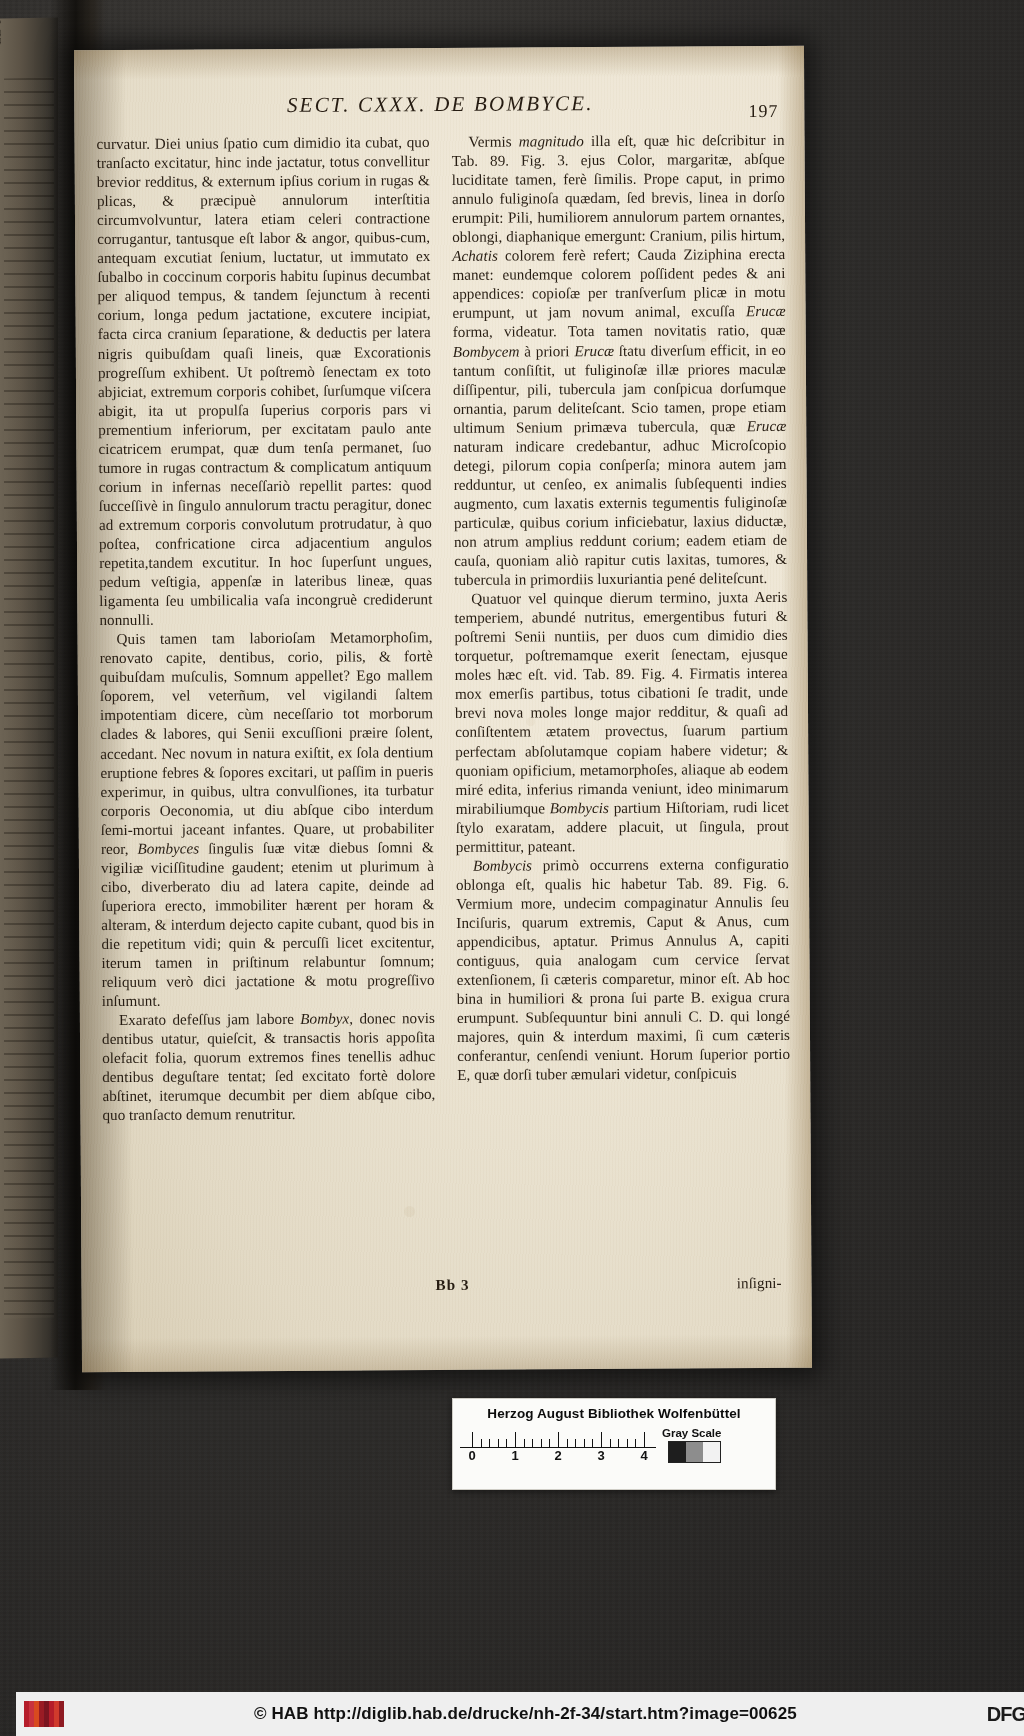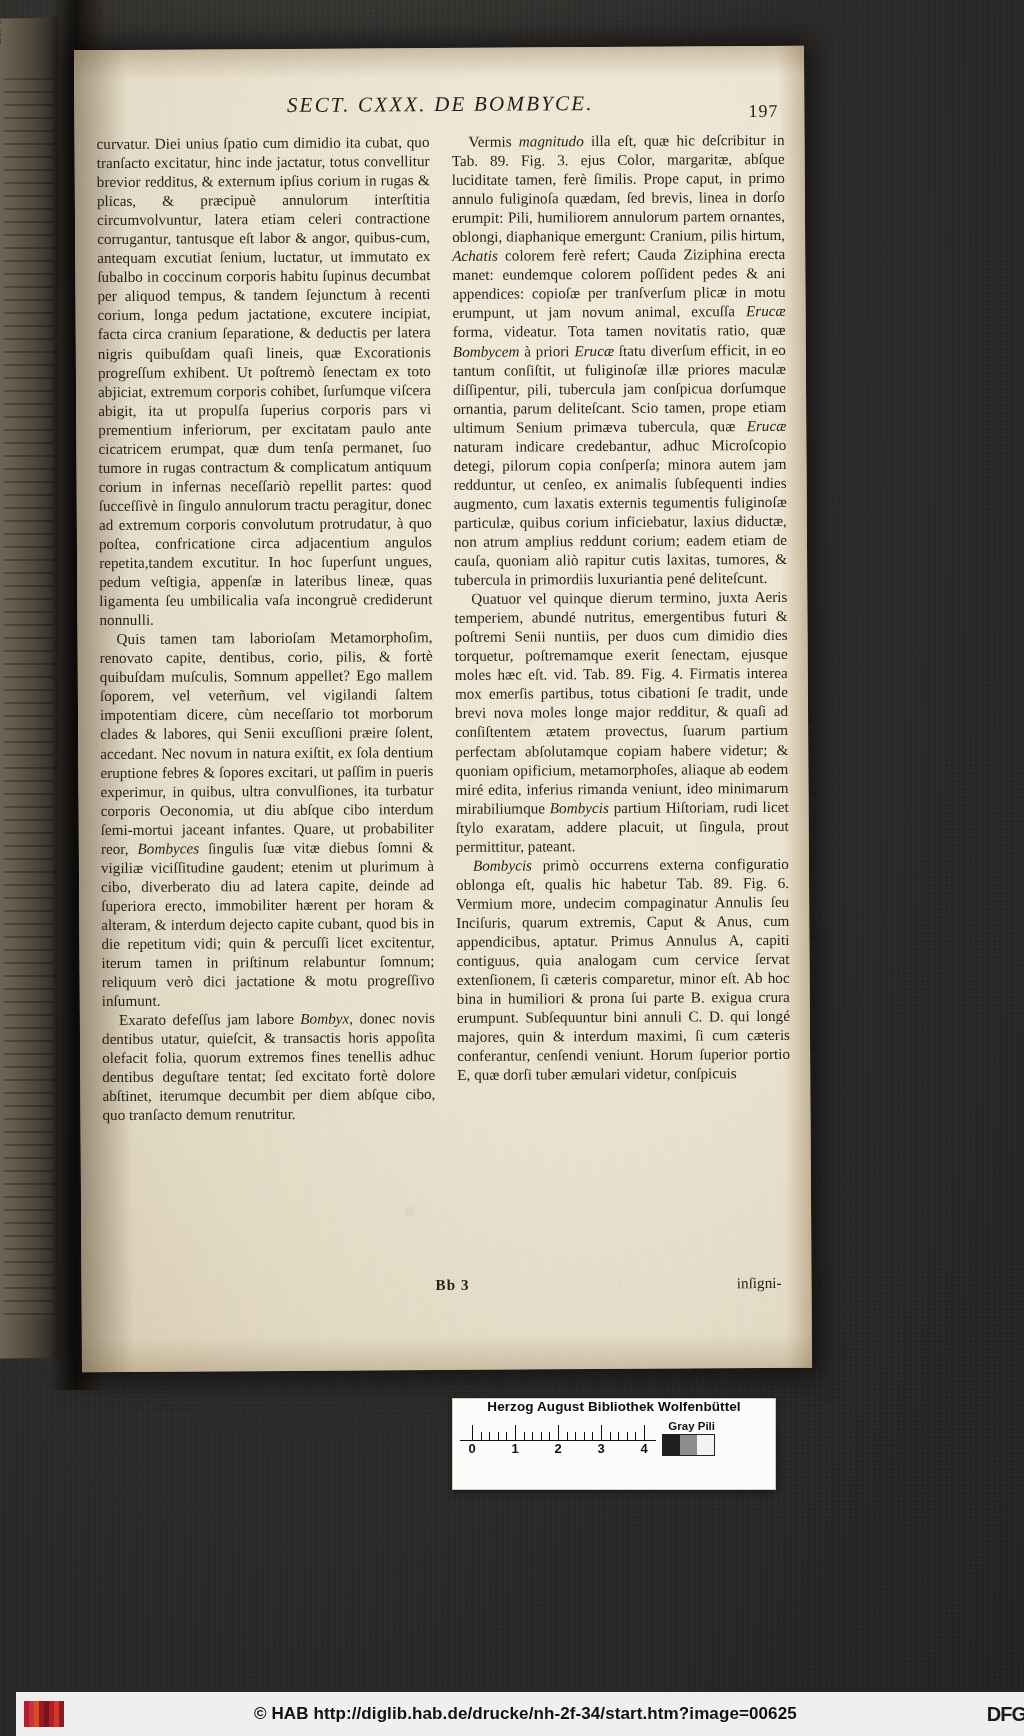--- a/index.html
+++ b/index.html
@@ -192,20 +192,21 @@
     background: #fbfbf9;
     border: 1px solid #cfcdc6;
     box-shadow: 0 2px 7px rgba(0,0,0,.45);
   }
   .ref-title {
     text-align: center;
     font-family: "Liberation Sans", sans-serif;
     font-weight: 700;
     font-size: 13.5px;
     color: #0c0c0c;
+    padding-top: 7px;
     letter-spacing: .1px;
   }
   .ref-body {
     display: flex;
     align-items: flex-end;
     padding: 6px 7px 0 7px;
     gap: 6px;
   }
   .ruler { width: 196px; position: relative; }
   .tick-row {
@@ -356,21 +357,21 @@
           </div>
         <div class="num-row" id="ruler-nums">
             <div class="num" style="left: 12px;">0</div>
             <div class="num" style="left: 55px;">1</div>
             <div class="num" style="left: 98px;">2</div>
             <div class="num" style="left: 141px;">3</div>
             <div class="num" style="left: 184px;">4</div>
           </div>
       </div>
       <div class="grayscale-block">
-        <div class="gs-label">Gray Pili</div>
+        <div class="gs-label">Gray Scale</div>
         <div class="gs-patches" id="gs-patches">
             <div class="gs-patch" style="background: rgb(30, 30, 30);"></div>
             <div class="gs-patch" style="background: rgb(141, 141, 141);"></div>
             <div class="gs-patch" style="background: rgb(242, 242, 242);"></div>
           </div>
       </div>
     </div>
   </div>
 
   <div class="credit-bar">

